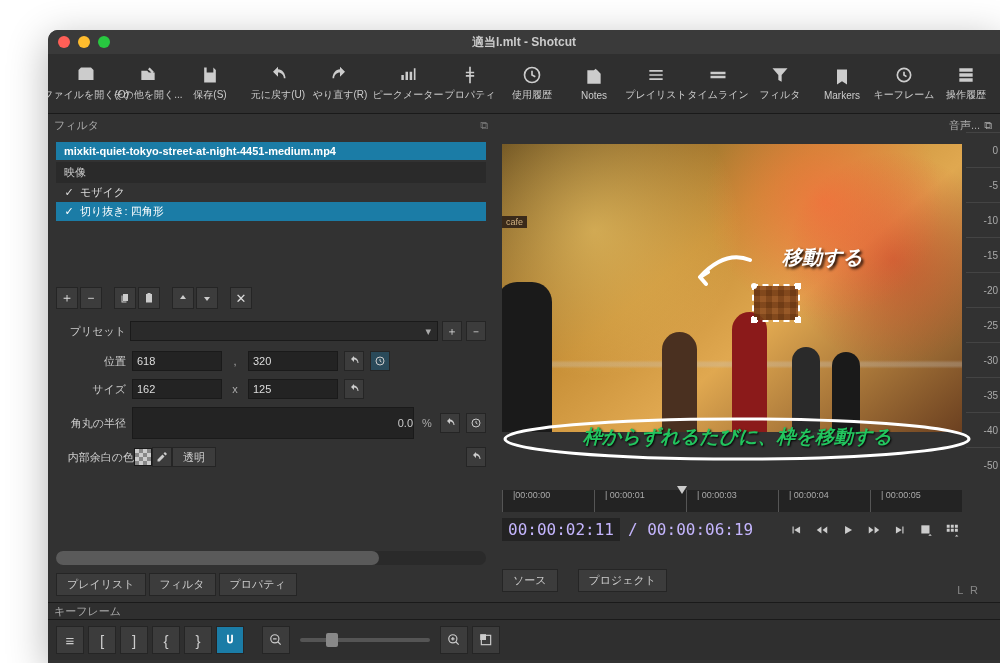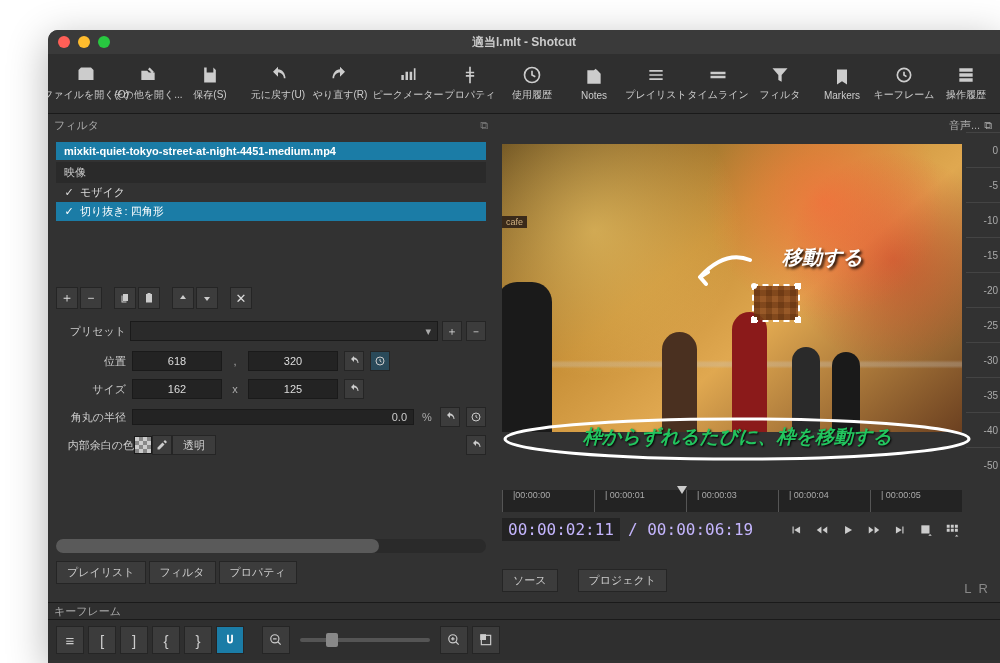--- a/index.html
+++ b/index.html
@@ -25,30 +25,30 @@
 .fitem { display: flex; align-items: center; gap: 6px; padding: 2px 8px; font-size: 11px; }
 .fitem .chk { width: 10px; text-align: center; }
 .fitem.sel { background: #1b7ca6; color: #fff; }
 .fspace { height: 60px; }
 .iconbar { display: flex; gap: 0; margin: 6px 8px; align-items: center; }
 .ib { width: 22px; height: 22px; background: #3c3c3c; display: flex; align-items: center; justify-content: center; cursor: pointer; font-size: 13px; color: #ddd; margin-right: 2px; border: 1px solid #252525; }
 .ib svg { width: 12px; height: 12px; fill: #ccc; }
 .ibgap { width: 10px; }
 .param { display: flex; align-items: center; gap: 6px; margin: 4px 8px; font-size: 11px; }
 .plabel { width: 70px; text-align: right; color: #ccc; }
-.pinput { background: #232323; color: #ddd; border: 1px solid #1a1a1a; padding: 2px 4px; width: 90px; text-align: center; font-size: 11px; height: 20px; }
+.pinput { background: #232323; color: #ddd; border: 1px solid #1a1a1a; padding: 2px 4px; width: 90px; text-align: left; font-size: 11px; height: 20px; }
 .psmall { width: 14px; text-align: center; color: #aaa; }
 .pbtn { width: 20px; height: 20px; background: #3c3c3c; display: flex; align-items: center; justify-content: center; cursor: pointer; border: 1px solid #252525; }
 .pbtn svg { width: 12px; height: 12px; fill: #ccc; }
 .pbtn.hl { background: #2a4a5a; }
 .preset-row { display: flex; align-items: center; gap: 4px; margin: 6px 8px; }
 .preset-sel { flex: 1; background: #2a2a2a; border: 1px solid #1a1a1a; height: 20px; display: flex; align-items: center; padding: 0 6px; color: #aaa; justify-content: space-between; }
 .slider-row { display: flex; align-items: center; gap: 6px; margin: 4px 8px; }
 .slider-row .plabel { width: 70px; }
-.slider-track { flex: 1; height: 16px; background: #232323; border: 1px solid #1a1a1a; display: flex; align-items: center; justify-content: flex-end; padding: 0 6px; color: #ccc; }
+.slider-track { flex: 1; height: 32px; background: #232323; border: 1px solid #1a1a1a; display: flex; align-items: center; justify-content: flex-end; padding: 0 0; color: #ccc; }
 .color-row { display: flex; align-items: center; gap: 0; margin: 4px 8px; }
 .swatch { width: 18px; height: 18px; background: repeating-conic-gradient(#888 0 25%, #ccc 0 50%) 0 0/8px 8px; border: 1px solid #1a1a1a; }
 .colorbtn { background: #3c3c3c; border: 1px solid #252525; padding: 2px 10px; height: 20px; color: #ccc; display: flex; align-items: center; }
 .scroll-h { height: 14px; margin: 80px 8px 4px 8px; background: #2a2a2a; border-radius: 7px; position: relative; }
 .scroll-h .thumb { position: absolute; left: 0; top: 0; width: 75%; height: 100%; background: #5a5a5a; border-radius: 7px; }
 .tabs { display: flex; gap: 3px; margin: 4px 8px 0 8px; }
 .tab { background: #3c3c3c; border: 1px solid #252525; padding: 3px 10px; font-size: 11px; cursor: pointer; color: #ccc; }
 .right { flex: 1; background: #323232; display: flex; flex-direction: column; position: relative; }
 .right-top-row { height: 22px; display: flex; align-items: center; justify-content: flex-end; padding: 0 8px; color: #aaa; font-size: 11px; gap: 4px; }
 .preview-area { position: relative; margin: 8px 38px 0 8px; }
@@ -86,21 +86,21 @@
 .timeline-ruler { margin: 58px 38px 0 8px; height: 22px; background: #232323; position: relative; display: flex; font-size: 9px; color: #aaa; }
 .timeline-ruler .t { flex: 1; border-left: 1px solid #555; padding-left: 10px; display: flex; align-items: flex-start; }
 .timeline-ruler .play { position: absolute; left: 38%; top: -4px; width: 0; height: 0; border-left: 5px solid transparent; border-right: 5px solid transparent; border-top: 8px solid #ccc; }
 .transport { display: flex; align-items: center; gap: 8px; margin: 6px 38px 0 8px; }
 .tc { font-family: monospace; font-size: 16px; color: #c4b5fd; }
 .tc.cur { background: #232323; padding: 2px 6px; }
 .transport-btns { margin-left: auto; display: flex; gap: 6px; align-items: center; }
 .tpb { width: 20px; height: 20px; display: flex; align-items: center; justify-content: center; cursor: pointer; }
 .tpb svg { width: 14px; height: 14px; fill: #ccc; }
 .right-tabs { display: flex; gap: 20px; margin: 28px 8px 0 8px; }
-.lr { position: absolute; right: 10px; bottom: 6px; font-size: 13px; color: #888; letter-spacing: 2px; }
+.lr { position: absolute; right: 20px; bottom: 6px; font-size: 11px; color: #888; letter-spacing: 2px; }
 .kf-bar { height: 18px; background: #2f2f2f; border-top: 1px solid #1a1a1a; border-bottom: 1px solid #1a1a1a; display: flex; align-items: center; padding: 0 6px; color: #aaa; font-size: 11px; }
 .kf-tools { height: 40px; background: #2f2f2f; display: flex; align-items: center; padding: 0 8px; gap: 4px; }
 .kfb { width: 28px; height: 28px; background: #3c3c3c; border: 1px solid #252525; display: flex; align-items: center; justify-content: center; font-size: 15px; color: #ccc; cursor: pointer; }
 .kfb.active { background: #1b7ca6; }
 .kfb svg { width: 14px; height: 14px; fill: #ccc; }
 .zoomslider { width: 130px; height: 4px; background: #555; margin: 0 6px; position: relative; border-radius: 2px; }
 .zoomslider .zh { position: absolute; left: 20%; top: -5px; width: 12px; height: 14px; background: #888; border-radius: 2px; }
 </style>
 </head>
 <body>

